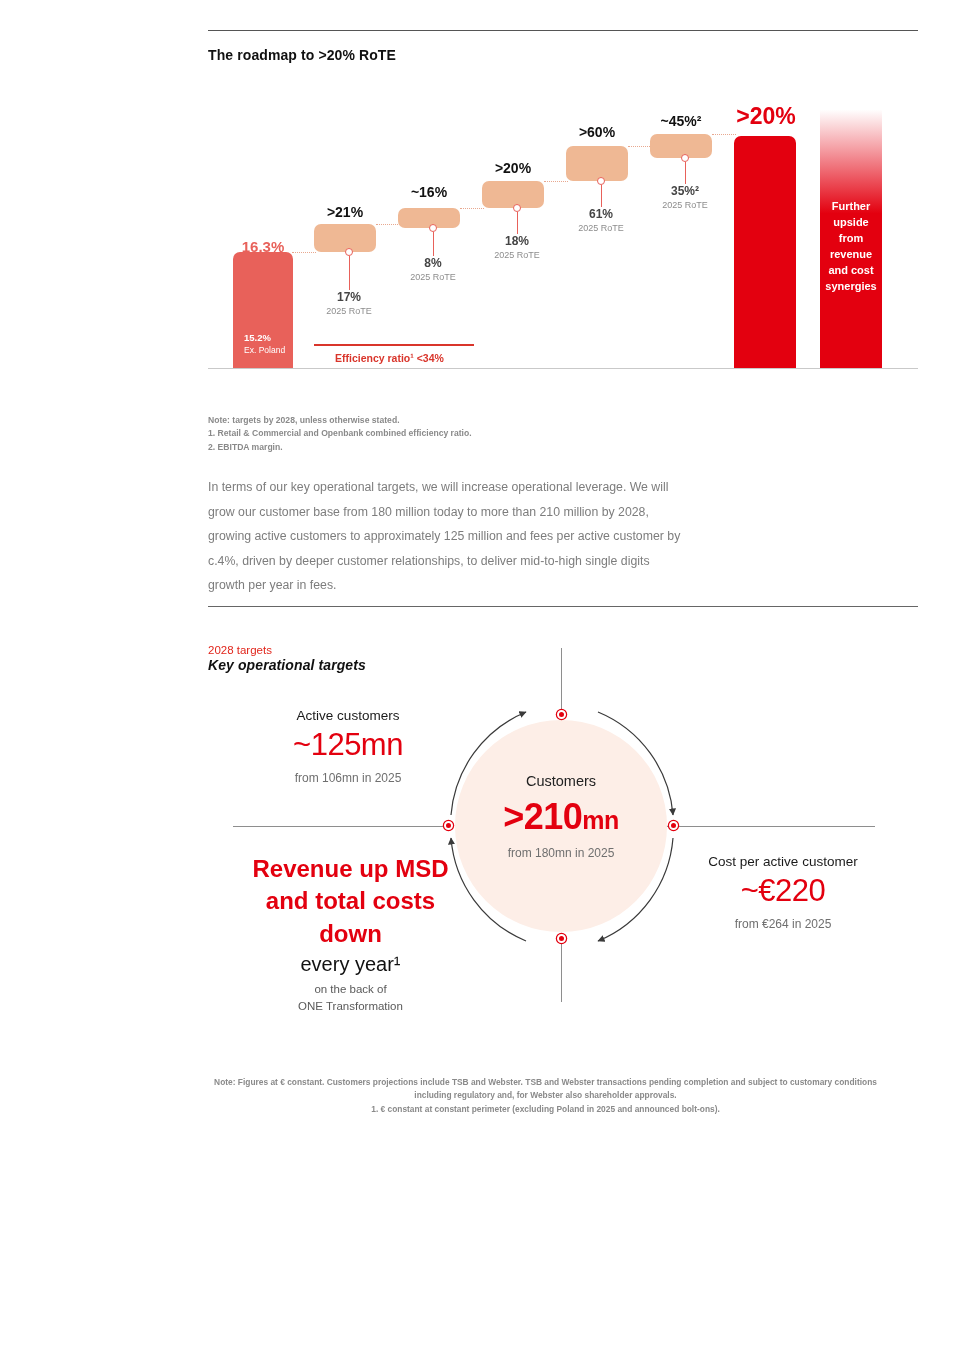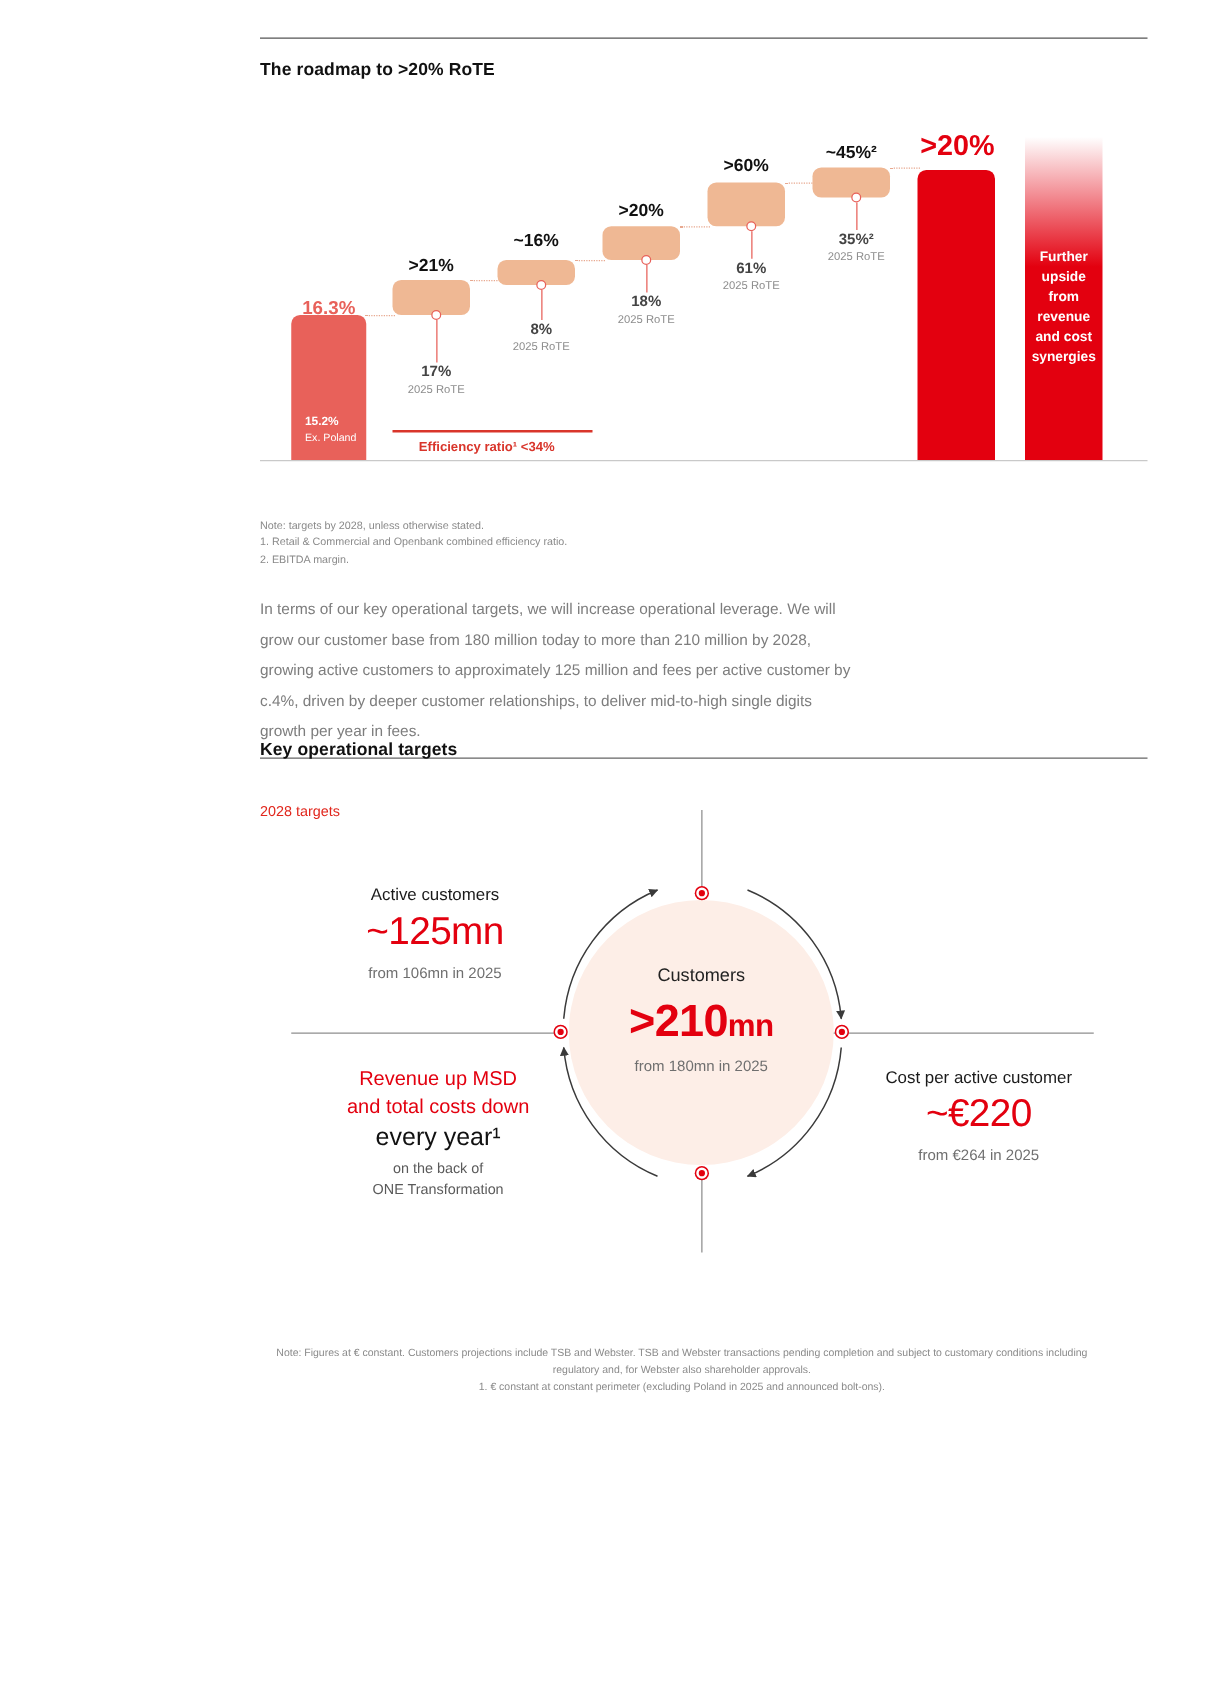--- a/index.html
+++ b/index.html
@@ -98,20 +98,21 @@
   }
   .eff-label {
     position:absolute; font-size:10.5px; font-weight:bold; color:#D9352B;
     white-space:nowrap;
   }
 
   
   .note {
     position:absolute; font-size:8.6px; color:#8a8a8a; line-height:1.55;
     white-space:pre-line;
+    font-weight:bold;
   }
   .note-lower { font-size:8.4px; line-height:1.6;text-align:center; }
 
   
   .para {
     position:absolute; left:208px; top:475px; width:480px;
     font-size:12.3px; line-height:2.0; color:#7d7d7d;
   }
 
   
@@ -143,21 +144,21 @@
   .kblock { position:absolute; }
   .kblock .ttl { font-size:13.5px; color:#1a1a1a; }
   .kblock .big {
     font-size:31px; font-weight:normal; color:#E3000F; letter-spacing:-0.5px;
     margin-top:6px; line-height:1.05;
   }
   .kblock .sub { font-size:12px; color:#6f6f6f; margin-top:9px; }
 
   .rev-block { position:absolute; text-align:center; }
   .rev-block .r1 {
-    font-size:16px; font-weight:normal; color:#E3000F; line-height:1.35;
+    font-size:24px; font-weight:bold; color:#E3000F; line-height:1.35;
   }
   .rev-block .r2 { font-size:20px; color:#111; margin-top:3px; }
   .rev-block .r3 { font-size:11.5px; color:#5a5a5a; line-height:1.45; margin-top:5px; }
 
   .pill {
     position:absolute; left:330px; top:1008px; width:468px; height:52px;
     background:#FCEDE6; border-radius:26px;
     display:flex; align-items:center; justify-content:center;
   }
   .pill span {
@@ -237,21 +238,21 @@
   </div>
 
   <div class="note" style="left:208px; top:414px; width:520px;">Note: targets by 2028, unless otherwise stated.
   1. Retail &amp; Commercial and Openbank combined efficiency ratio.
   2. EBITDA margin.</div>
 
   <div class="para">In terms of our key operational targets, we will increase operational leverage. We will grow our customer base from 180 million today to more than 210 million by 2028, growing active customers to approximately 125 million and fees per active customer by c.4%, driven by deeper customer relationships, to deliver mid-to-high single digits growth per year in fees.</div>
 
   <div class="rule mid"></div>
 
-  <div class="sec-title" style="left:208px; top:591px;">Key operational targets</div>
+  <div class="sec-title" style="left:208px; top:657px;font-style:italic;">Key operational targets</div>
   <div class="sec-sub" style="left:208px; top:644px;">2028 targets</div>
 
   <div class="diagram">
 
     <div class="kline" style="left:352.5px; top:0px; width:1.4px; height:66px;"></div>
     <div class="kline" style="left:457px; top:177.5px; width:210px; height:1.4px;"></div>
     <div class="kline" style="left:25px; top:177.5px; width:215px; height:1.4px;"></div>
     <div class="kline" style="left:352.5px; top:290px; width:1.4px; height:64px;"></div>
 
     <svg width="710" height="410" style="position:absolute; left:0; top:0; overflow:visible;">

